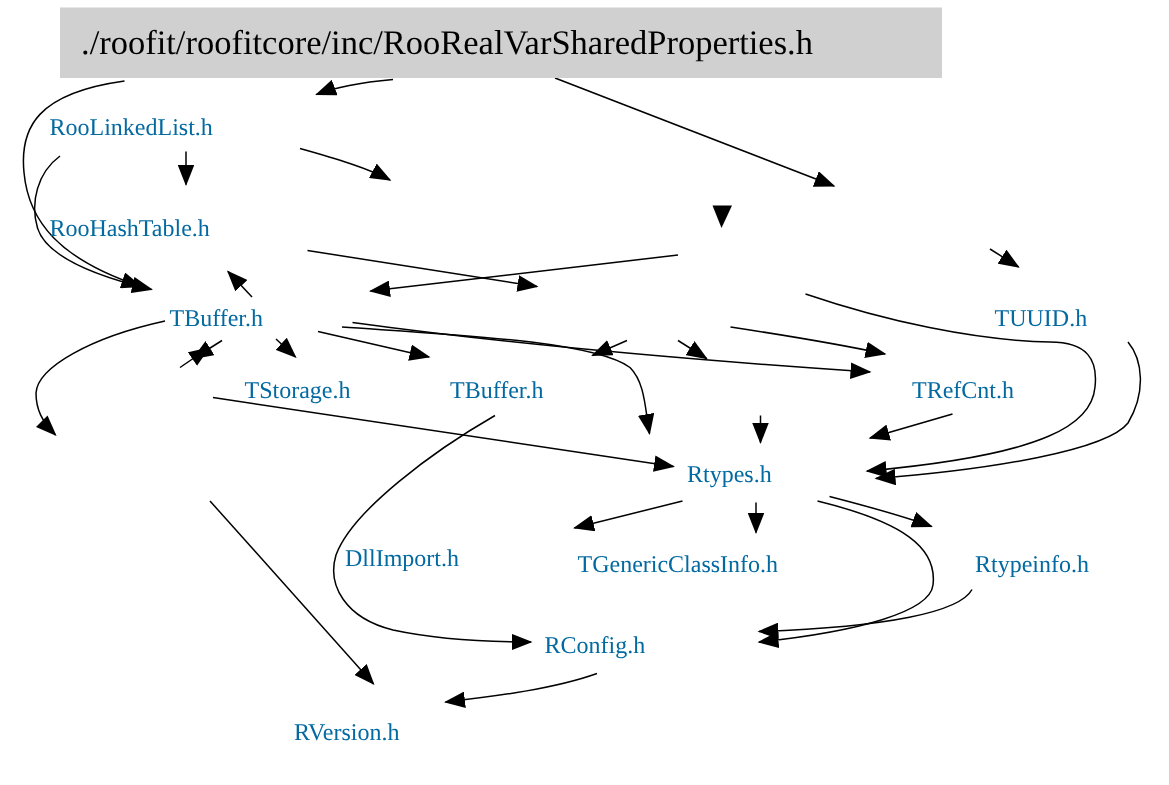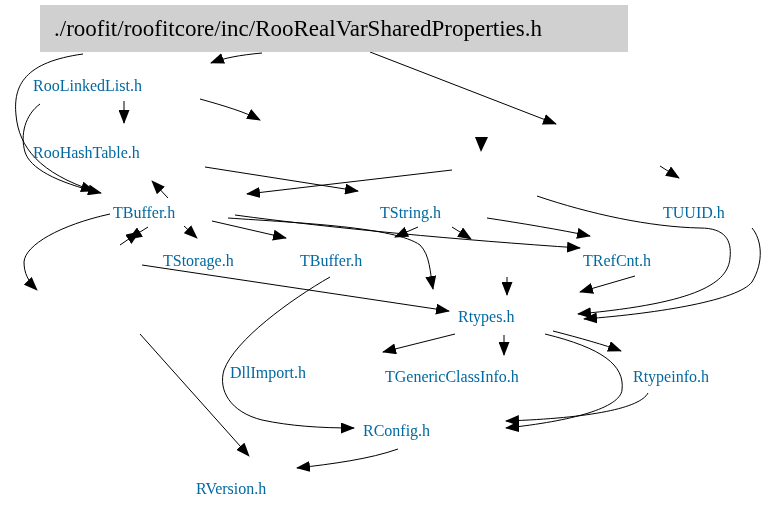--- a/index.html
+++ b/index.html
@@ -85,29 +85,28 @@
     <path class="edge" d="M 140,334 L 249,456" marker-end="url(#ah)"></path>
     <path class="edge" d="M 398,449 C 370,459 332,464 297,468" marker-end="url(#ah)"></path>
   </svg>
 
   <div class="main-node">./roofit/roofitcore/inc/RooRealVarSharedProperties.h</div>
 
   <div class="node" style="left:33px;top:74px">RooLinkedList.h</div>
   <div class="node" style="left:33px;top:141px">RooHashTable.h</div>
 
   <div class="node" style="left:113px;top:201px">TBuffer.h</div>
-  <div class="node" style="left:380px;top:201px">TString.h</div>
   <div class="node" style="left:663px;top:201px">TUUID.h</div>
 
   <div class="node" style="left:163px;top:249px">TStorage.h</div>
   <div class="node" style="left:300px;top:249px">TBuffer.h</div>
-  <div class="node" style="left:583px;top:249px">TRefCnt.h</div>
+  <div class="node" style="left:608px;top:249px">TRefCnt.h</div>
 
   <div class="node" style="left:458px;top:305px">Rtypes.h</div>
 
   <div class="node" style="left:230px;top:361px">DllImport.h</div>
   <div class="node" style="left:385px;top:365px">TGenericClassInfo.h</div>
-  <div class="node" style="left:633px;top:365px">Rtypeinfo.h</div>
+  <div class="node" style="left:650px;top:365px">Rtypeinfo.h</div>
 
   <div class="node" style="left:363px;top:419px">RConfig.h</div>
   <div class="node" style="left:196px;top:477px">RVersion.h</div>
 
 </div>
 
 </body></html>

